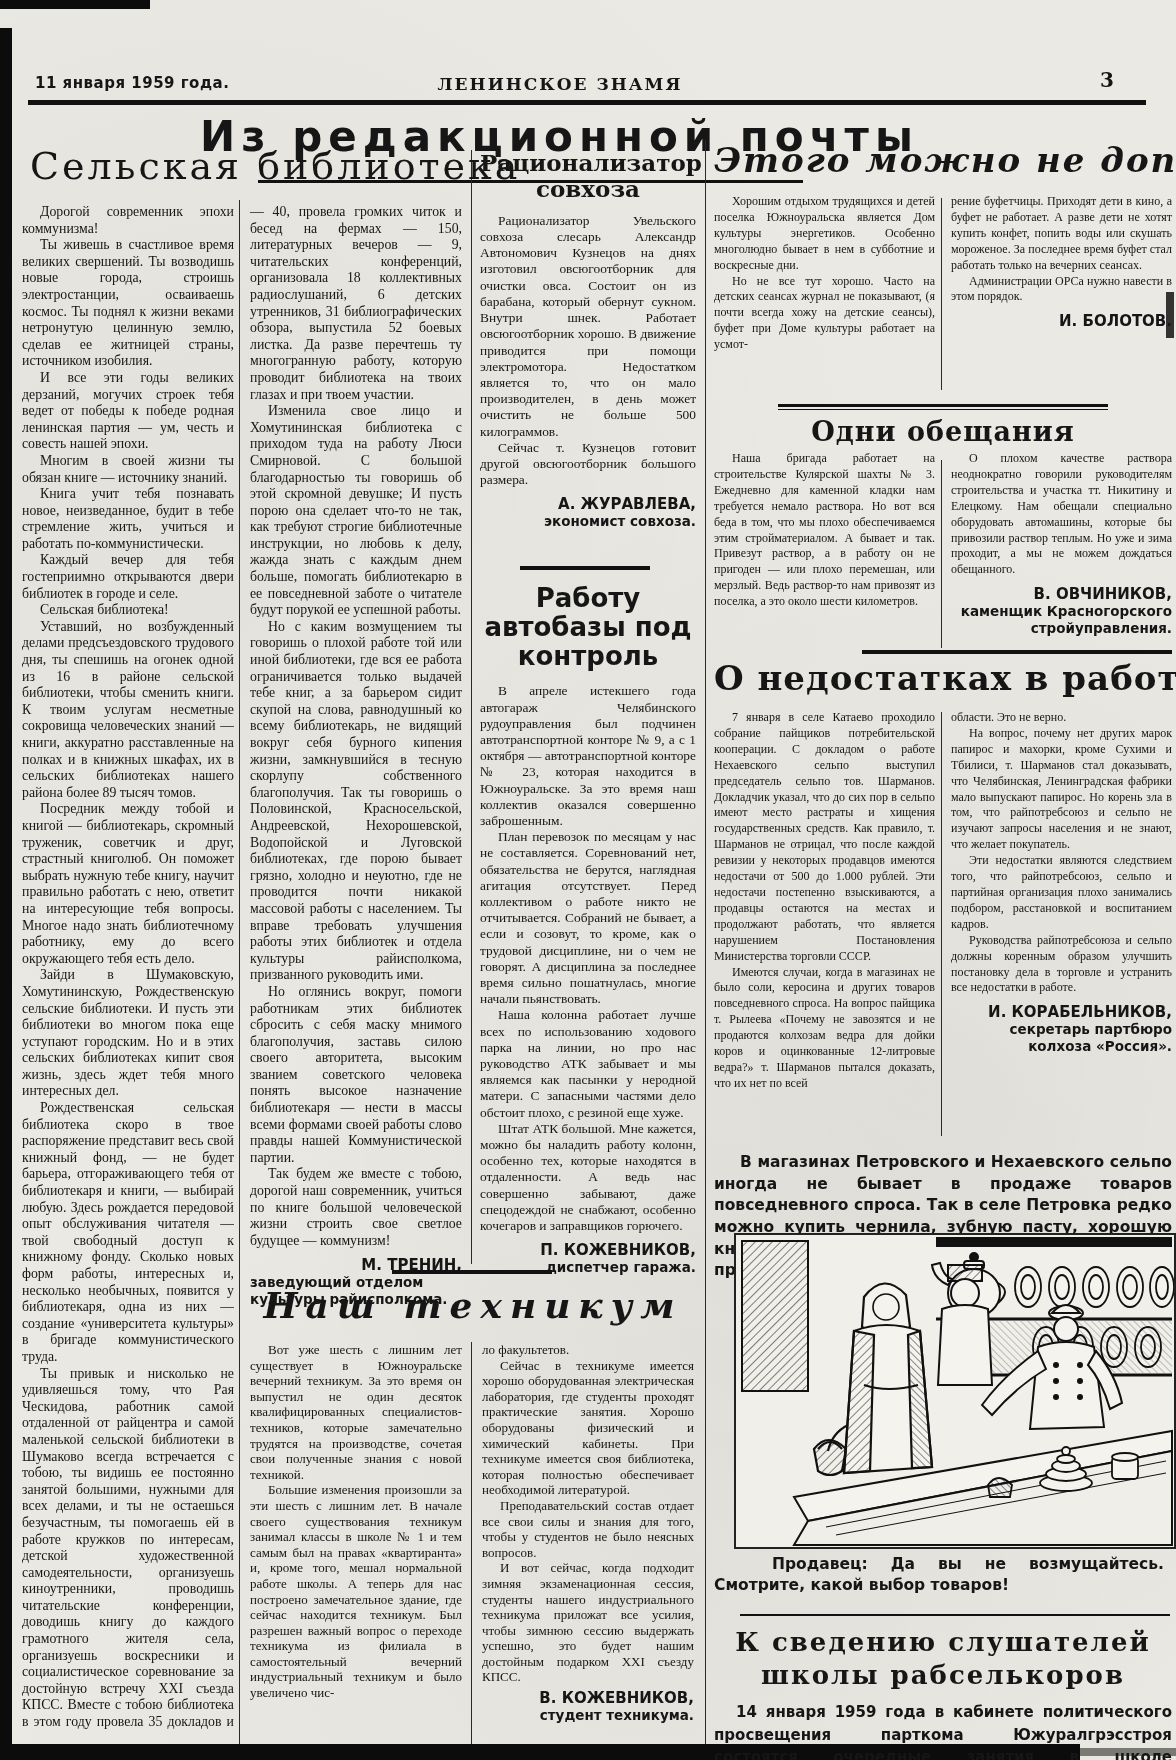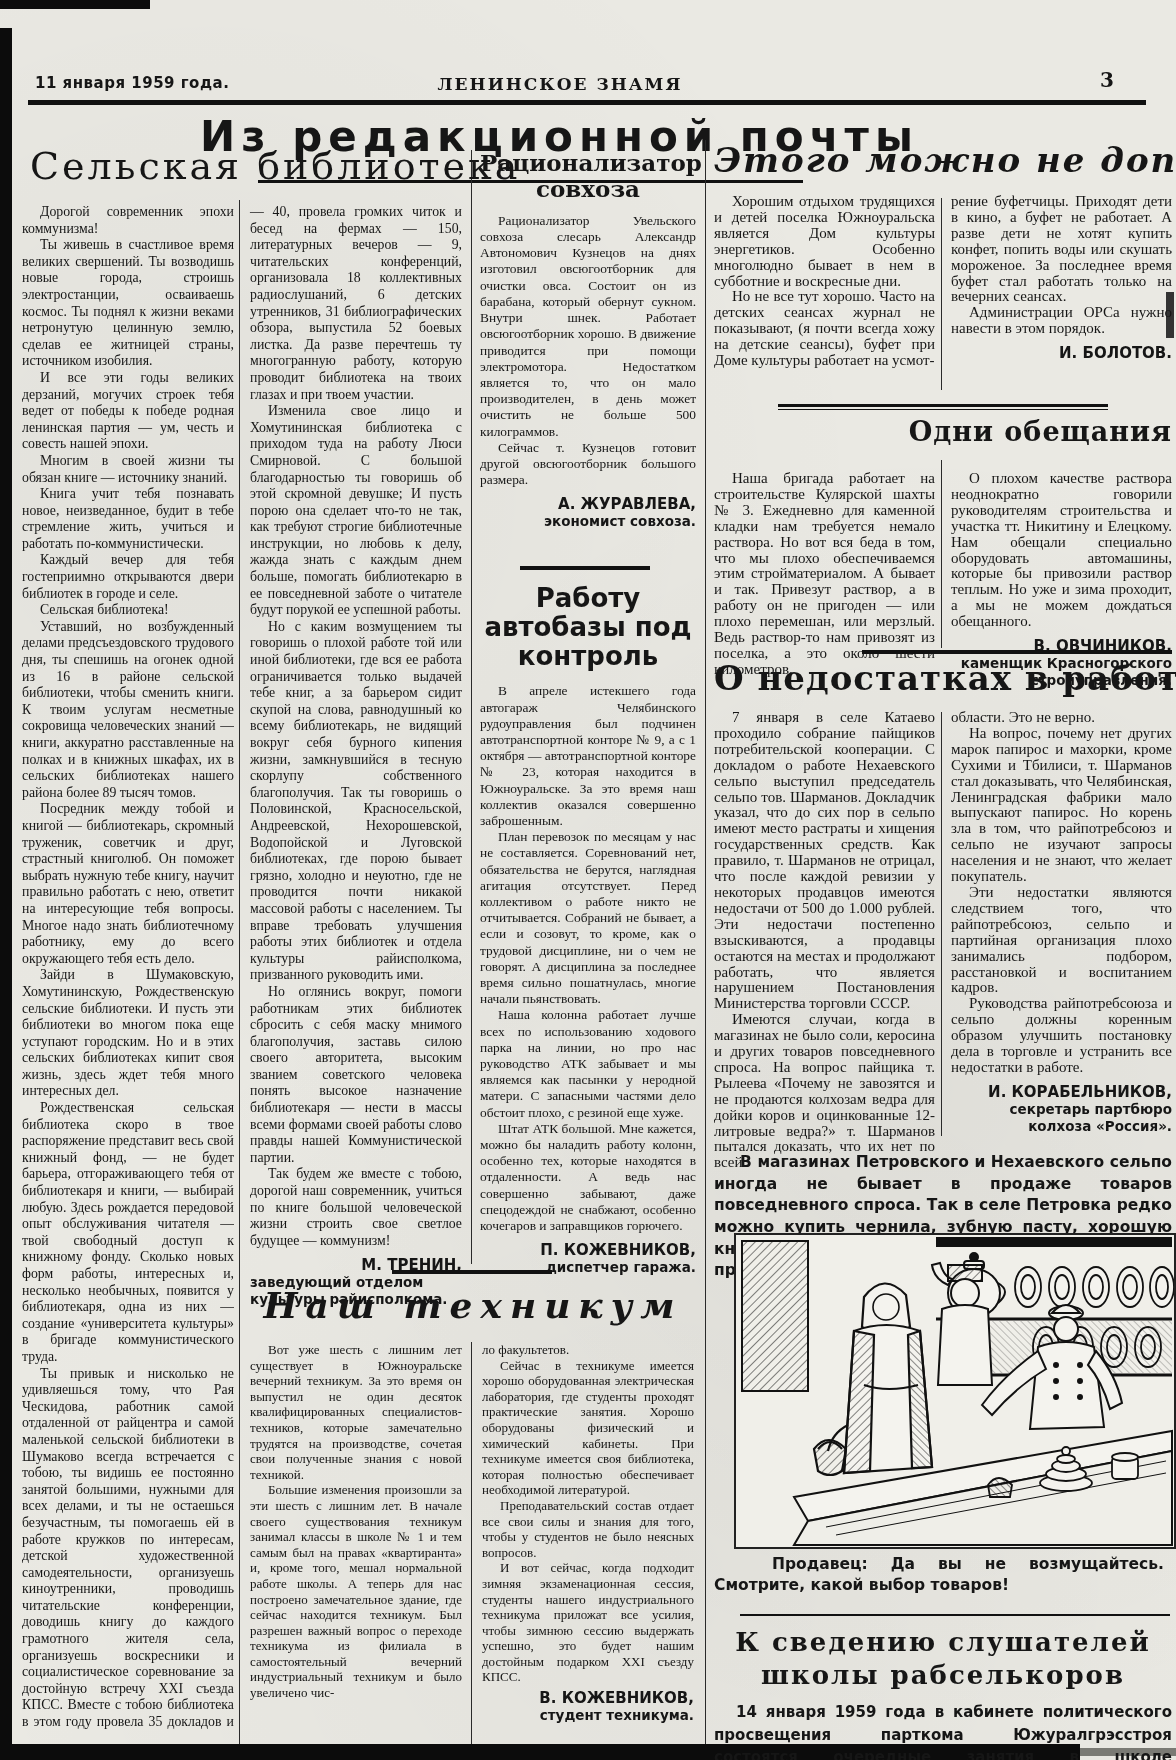--- a/index.html
+++ b/index.html
@@ -19,29 +19,29 @@
   .hdr-date{font:bold 15px "DejaVu Sans",sans-serif;letter-spacing:.5px;}
   .hdr-mast{font:bold 17px "DejaVu Serif",serif;letter-spacing:2px;text-align:center;width:1120px;}
   .hdr-page{font:bold 20px "DejaVu Serif",serif;}
   .rule{background:#111;}
   .section-title{font:bold 42px "DejaVu Sans",sans-serif;letter-spacing:6px;text-align:center;white-space:nowrap;}
   
   .lib-title{font:normal 38px "DejaVu Serif",serif;letter-spacing:3px;text-align:center;white-space:nowrap;}
   .h-serif-sm{font:bold 23px "DejaVu Serif",serif;text-align:center;line-height:1.15;margin:0 0 10px 0;}
   .h-sans{font:bold 26px "DejaVu Sans",sans-serif;text-align:center;line-height:1.12;margin:0 0 12px 0;}
   .h-ital{font:bold italic 34px "DejaVu Serif",serif;letter-spacing:2px;text-align:center;margin:0 0 14px 0;white-space:nowrap;}
-  .h-serif-md{font:bold 27px "DejaVu Serif",serif;letter-spacing:1px;text-align:right;margin:6px 0 24px 0;}
+  .h-serif-md{font:bold 27px "DejaVu Serif",serif;letter-spacing:1px;text-align:center;margin:6px 0 4px 0;}
   .h-serif-lg{font:bold 34px "DejaVu Serif",serif;letter-spacing:1px;text-align:center;margin:4px 0 12px 0;white-space:nowrap;}
   .tech-title{font:bold 36px "DejaVu Serif",serif;letter-spacing:8px;text-align:center;white-space:nowrap;}
   .school-title{font:bold 26px "DejaVu Serif",serif;letter-spacing:2px;text-align:center;line-height:1.25;margin:0 0 10px 0;}
   
   .bodytext p{margin:0;text-align:justify;text-indent:18px;}
   .lib-body{font-size:13.8px;line-height:16.6px;}
   .mid-body{font-size:13.4px;line-height:16.2px;}
-  .right-body{font-size:15px;line-height:15.9px;}
+  .right-body{font-size:12px;line-height:15.9px;}
   .tech-body{font-size:13px;line-height:15.6px;}
   .cont p:first-child{text-indent:0;}
   .sig-name{font:bold 15px "DejaVu Sans",sans-serif;text-align:right;margin-top:7px;}
   .sig-role{font:bold 13.5px "DejaVu Sans",sans-serif;text-align:right;line-height:1.25;}
   .sig-role.left{text-align:left;}
   .two-col{display:flex;column-gap:16px;}
   .subcol{width:221px;}
   .vrule{position:absolute;width:1px;background:#2a2a2a;}
   .note-bold{font:bold 15.5px "DejaVu Sans",sans-serif;line-height:1.4;text-align:justify;text-indent:26px;}
   .caption{font:bold 15.5px "DejaVu Sans",sans-serif;line-height:1.35;text-align:justify;text-indent:58px;}

